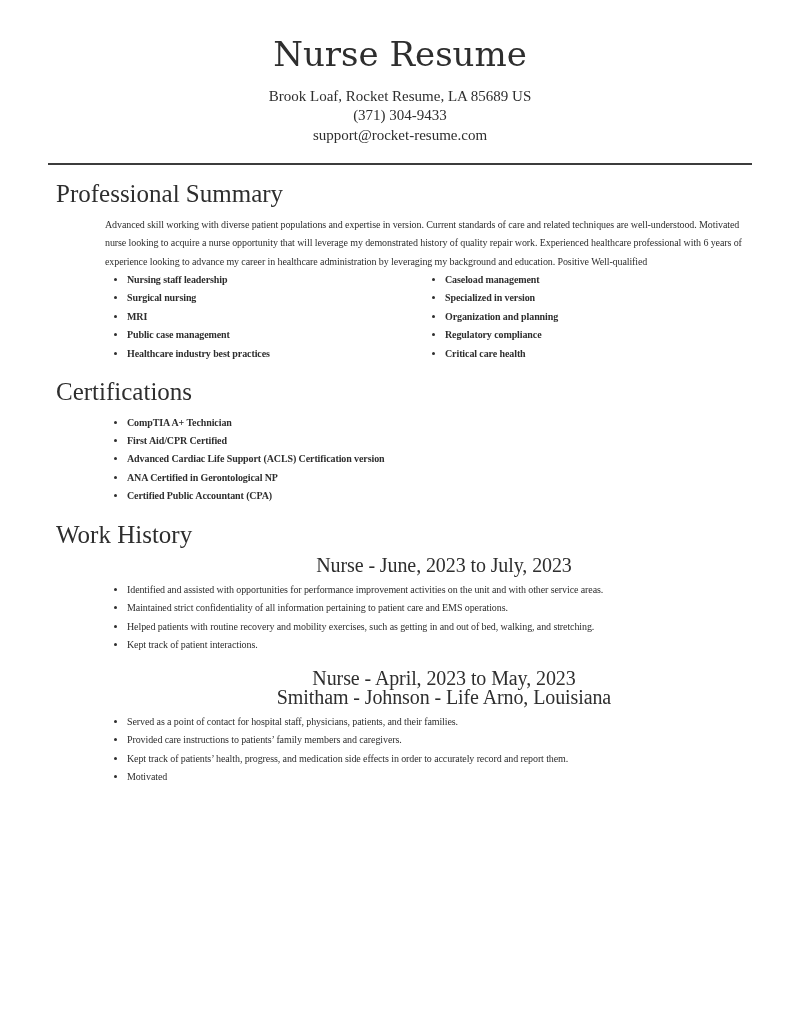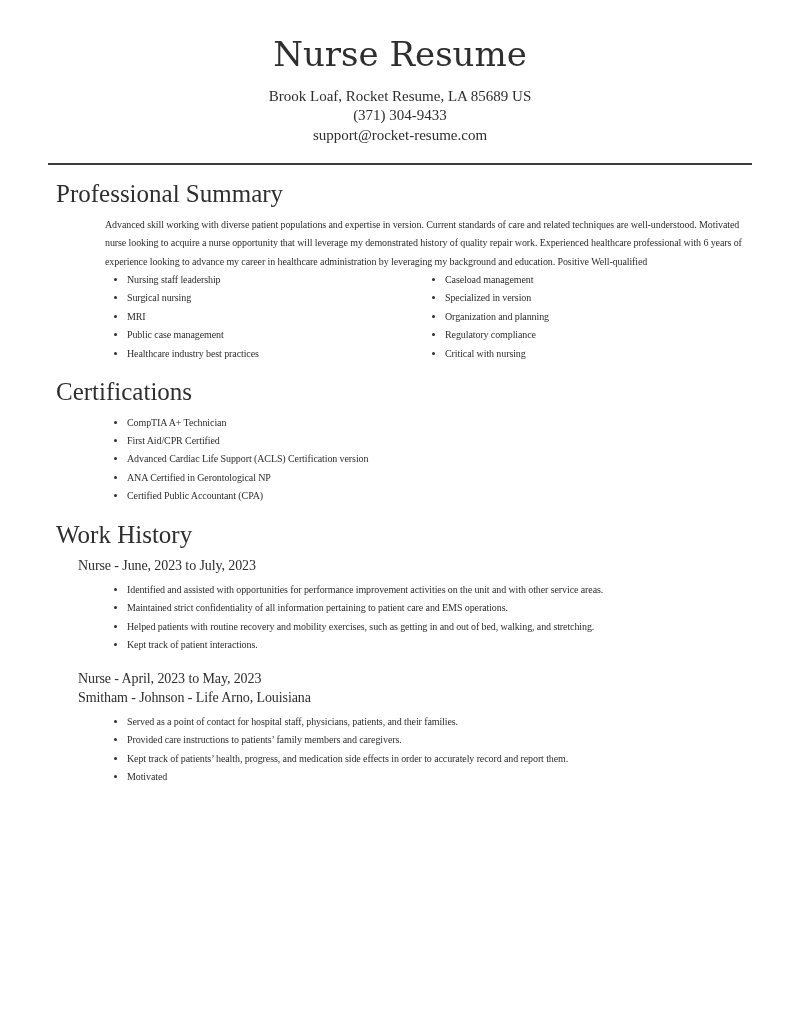--- a/index.html
+++ b/index.html
@@ -63,28 +63,29 @@
     margin:0;
     padding-left:79px;
   }
   ul.bullets li{
     line-height:18.4px;
   }
   .skills-cols{display:flex;}
   .skills-cols ul.bullets{flex:0 0 auto;}
   .skills-cols ul.col1{width:318px;}
   .skills-cols ul.col2{padding-left:79px;}
-  .skills-cols li, .cert-list li{line-height:17.7px;}
+  .skills-cols li, .cert-list li{line-height:17.7px;font-weight:bold;}
   
   .job + .job{margin-top:14px;}
   .job-head{
-    margin-left:30px;
-    font-size:14px;
+    margin-left:88px;
+    font-size:20px;
     letter-spacing:-0.1px;
     line-height:19px;
+    text-align:center;
   }
   .job ul.bullets{margin-top:6px;}
 </style>
 </head>
 <body>
 
 <div class="page">
 
   <header class="header">
     <h1>Nurse Resume</h1>
@@ -119,21 +120,21 @@
       <ul class="bullets body-text col2">
 
           <li>Caseload management</li>
 
           <li>Specialized in version</li>
 
           <li>Organization and planning</li>
 
           <li>Regulatory compliance</li>
 
-          <li>Critical with nursing</li>
+          <li>Critical care health</li>
         </ul>
     </div>
   </section>
 
   <section>
     <h2>Certifications</h2>
     <ul class="bullets body-text cert-list">
 
         <li>CompTIA A+ Technician</li>
 

